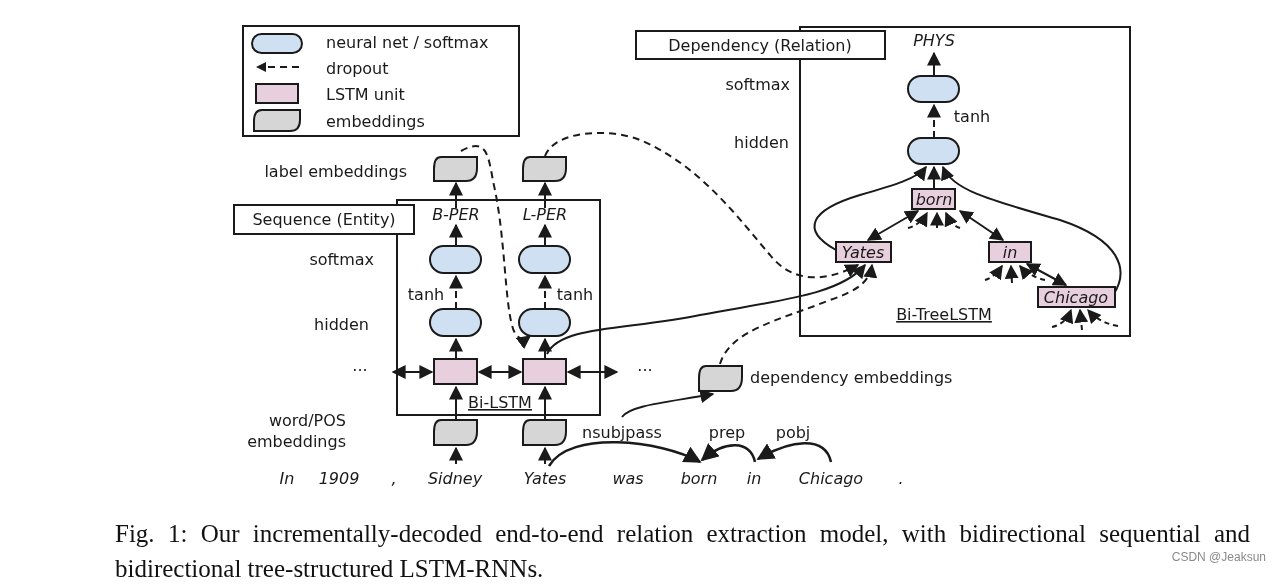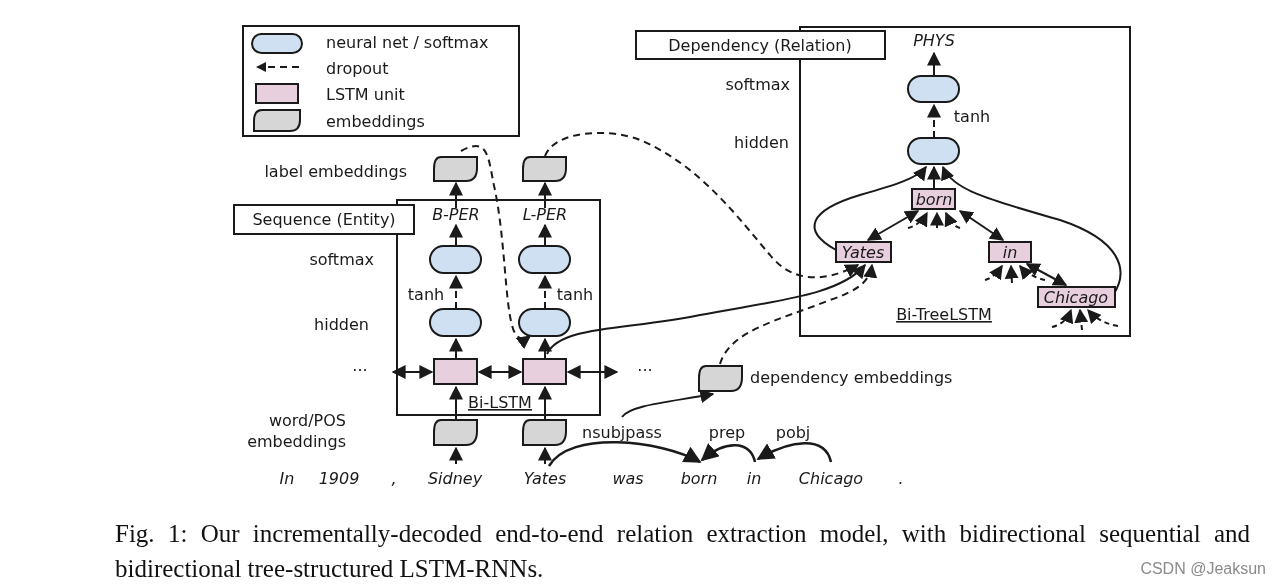--- a/index.html
+++ b/index.html
@@ -7,22 +7,22 @@
   #diagram { position:absolute; left:0; top:0; width:1280px; height:500px; }
   #diagram text { font-family:"DejaVu Sans", sans-serif; fill:#1a1a1a; }
   .lbl { font-size:16px; }
   .ital { font-style:italic; }
   .caption {
     position:absolute; left:115px; top:516px; width:1135px;
     font-family:"Liberation Serif", serif; font-size:25px; line-height:35px;
     color:#111; text-align:justify; text-align-last:left;
   }
   .watermark {
-    position:absolute; right:14px; bottom:6px;
-    font-family:"Liberation Sans", sans-serif; font-size:16px; color:#8a8a8a;
+    position:absolute; right:14px; bottom:20px;
+    font-family:"Liberation Sans", sans-serif; font-size:12px; color:#8a8a8a;
   }
 </style>
 </head>
 <body>
 
 <svg id="diagram" viewBox="0 0 1280 500" xmlns="http://www.w3.org/2000/svg">
   <defs>
     <marker id="ah" viewBox="0 0 10 10" refX="9" refY="5" markerWidth="7" markerHeight="7" orient="auto-start-reverse">
       <path d="M0,0 L10,5 L0,10 z" fill="#1a1a1a"></path>
     </marker>

